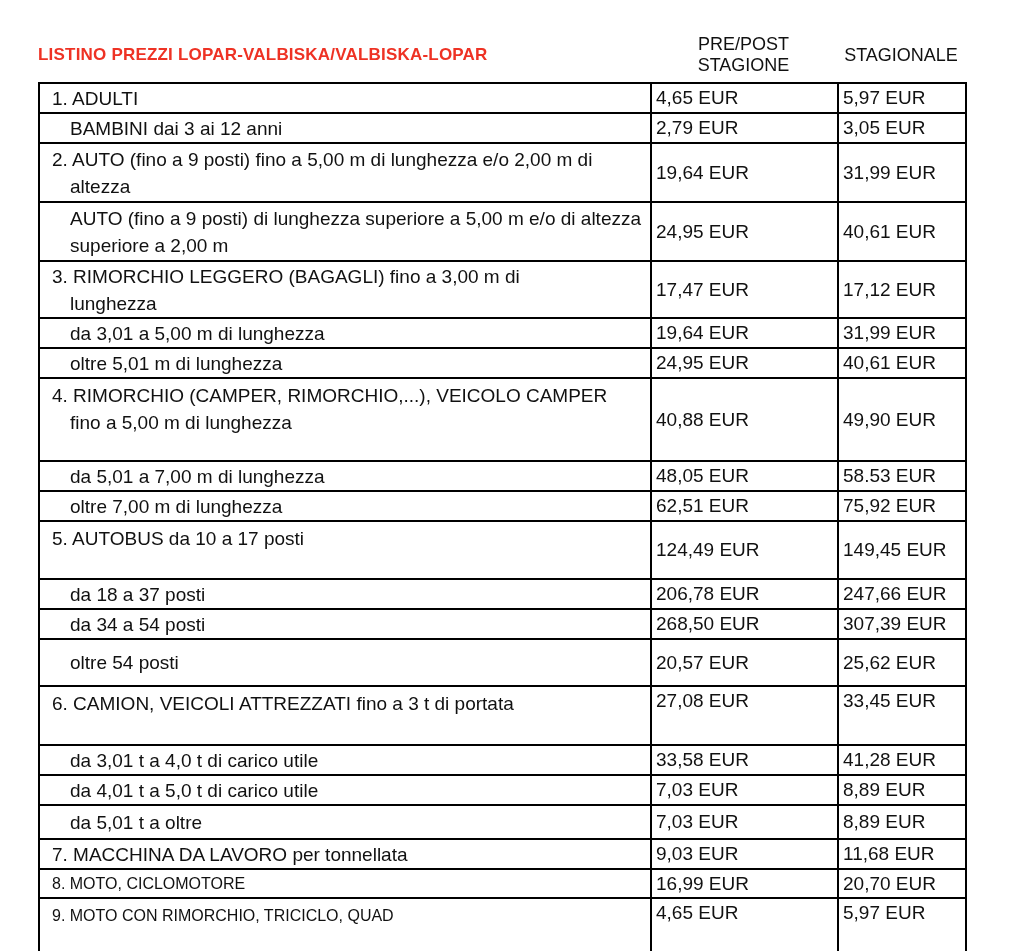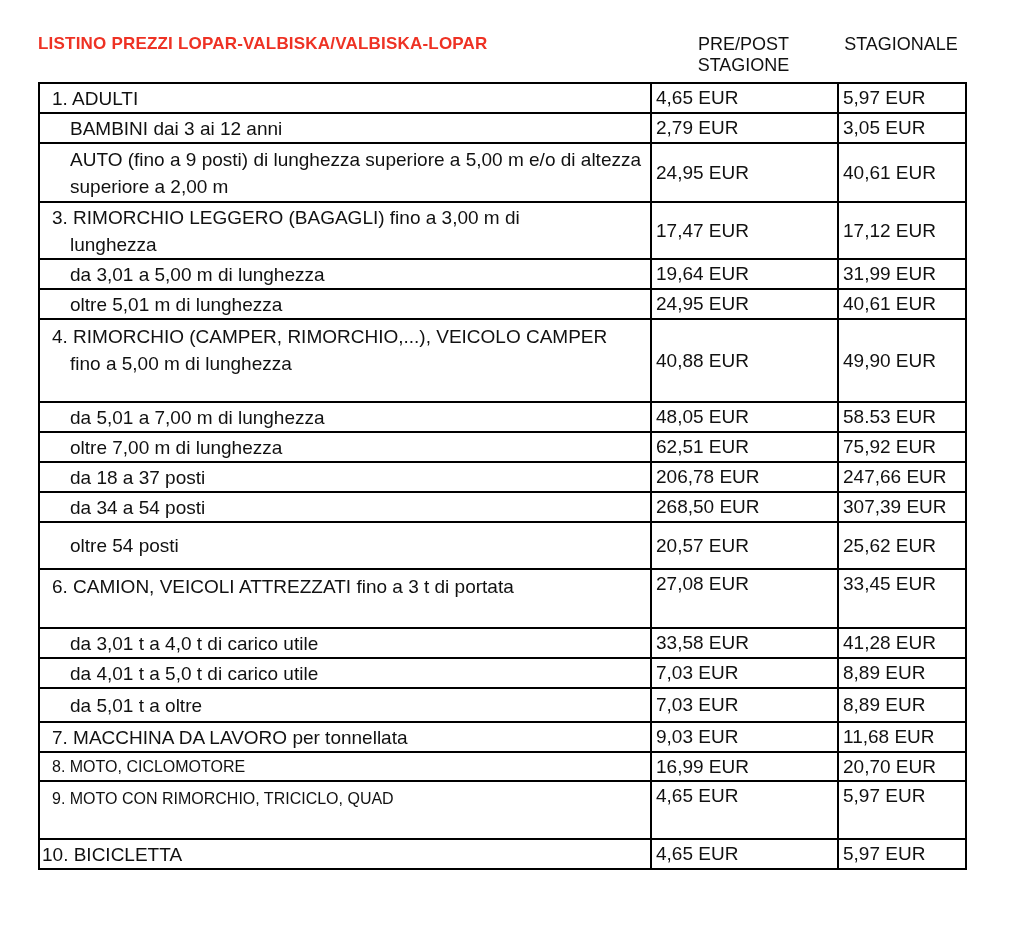--- a/index.html
+++ b/index.html
@@ -6,21 +6,21 @@
   .page{
     position:relative;
     width:1024px;height:951px;
     background:#ffffff;
     font-family:"Liberation Sans", sans-serif;
     color:#111;
     overflow:hidden;
   }
   .wrap{position:absolute;left:38px;top:34px;width:927px;}
   .header-row{
-    display:flex;align-items:flex-start;
+    display:flex;align-items:center;
     margin-bottom:6px;min-height:22px;
   }
   .title{
     width:612px;
     font-size:17px;font-weight:700;
     letter-spacing:.2px;
   }
   .col-head{
     font-size:18px;font-weight:400;color:#111;
     text-align:center;
@@ -89,20 +89,26 @@
         <tr class="h28 num">
           <td class="desc">1. ADULTI</td>
           <td class="price-cell">4,65 EUR</td>
           <td class="price-cell">5,97 EUR</td>
         </tr>
         <tr class="h28">
           <td class="desc">BAMBINI dai 3 ai 12 anni</td>
           <td class="price-cell">2,79 EUR</td>
           <td class="price-cell">3,05 EUR</td>
         </tr>
+        <tr class="h57 num">
+          <td class="desc">2. AUTO (fino a 9 posti) fino a 5,00 m di lunghezza e/o 2,00 m di
+altezza</td>
+          <td class="price-cell">19,64 EUR</td>
+          <td class="price-cell">31,99 EUR</td>
+        </tr>
         <tr class="h57">
           <td class="desc">AUTO (fino a 9 posti) di lunghezza superiore a 5,00 m e/o di altezza
 superiore a 2,00 m</td>
           <td class="price-cell">24,95 EUR</td>
           <td class="price-cell">40,61 EUR</td>
         </tr>
         <tr class="h55 num">
           <td class="desc">3. RIMORCHIO LEGGERO (BAGAGLI) fino a 3,00 m di
 lunghezza</td>
           <td class="price-cell">17,47 EUR</td>
@@ -127,20 +133,25 @@
         <tr class="h28">
           <td class="desc">da 5,01 a 7,00 m di lunghezza</td>
           <td class="price-cell">48,05 EUR</td>
           <td class="price-cell">58.53 EUR</td>
         </tr>
         <tr class="h28">
           <td class="desc">oltre 7,00 m di lunghezza</td>
           <td class="price-cell">62,51 EUR</td>
           <td class="price-cell">75,92 EUR</td>
         </tr>
+        <tr class="h53 num dt">
+          <td class="desc">5. AUTOBUS da 10 a 17 posti</td>
+          <td class="price-cell">124,49 EUR</td>
+          <td class="price-cell">149,45 EUR</td>
+        </tr>
         <tr class="h28">
           <td class="desc">da 18 a 37 posti</td>
           <td class="price-cell">206,78 EUR</td>
           <td class="price-cell">247,66 EUR</td>
         </tr>
         <tr class="h28">
           <td class="desc">da 34 a 54 posti</td>
           <td class="price-cell">268,50 EUR</td>
           <td class="price-cell">307,39 EUR</td>
         </tr>

